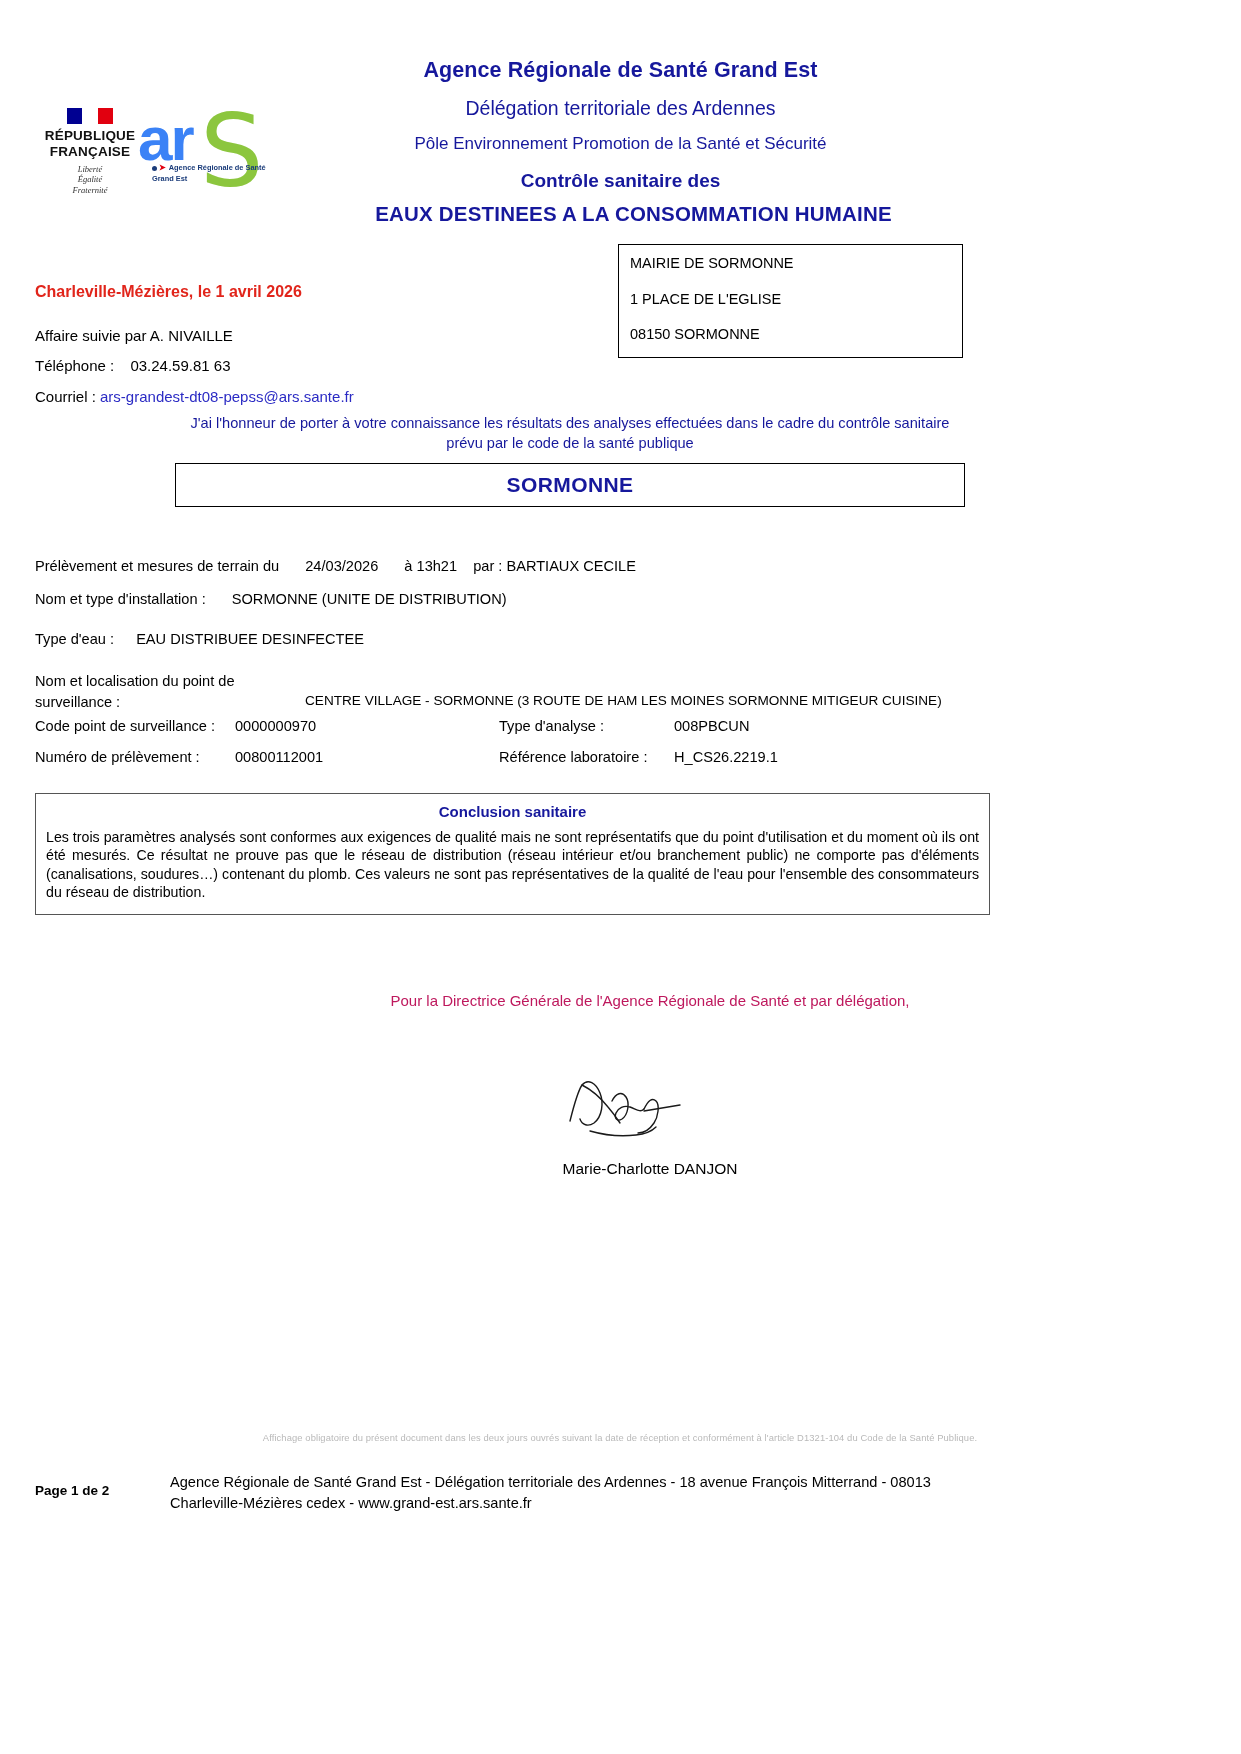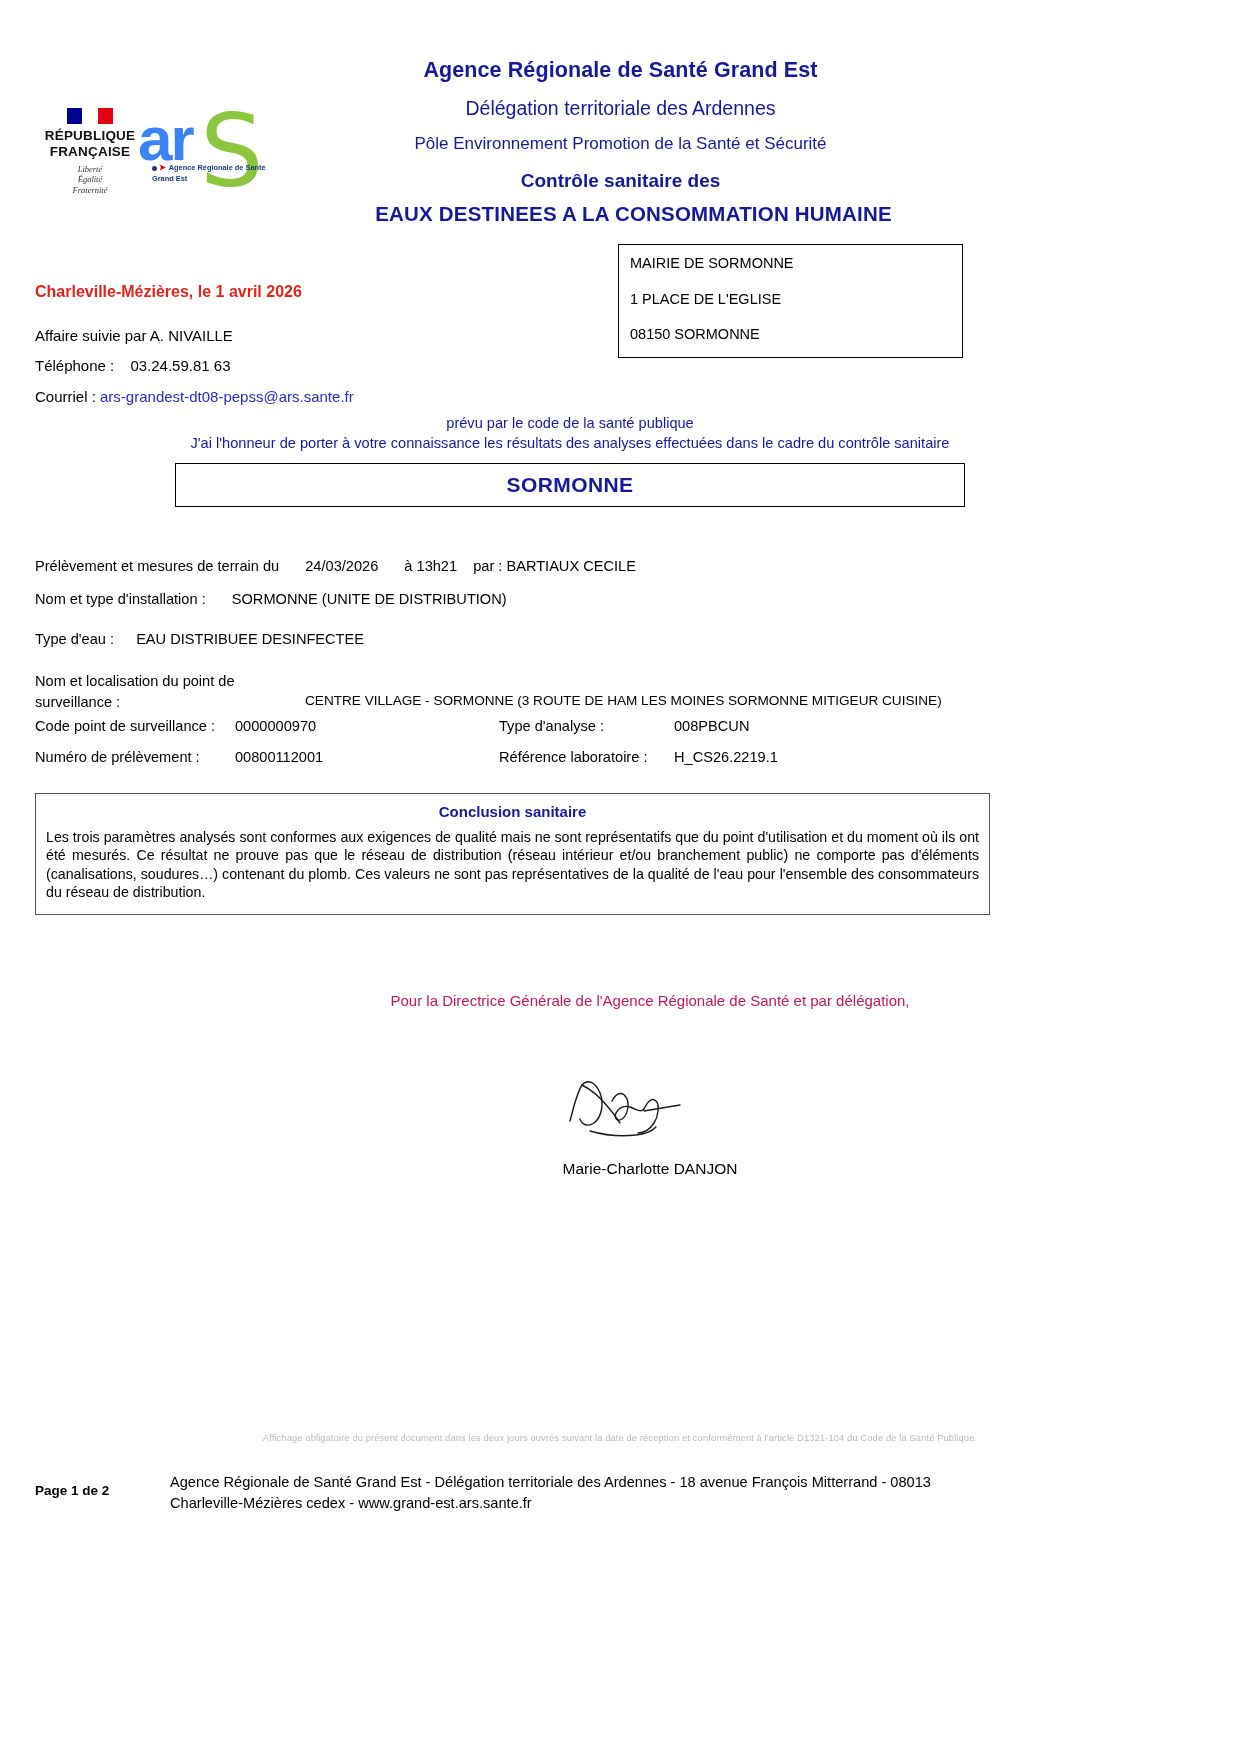--- a/index.html
+++ b/index.html
@@ -404,22 +404,22 @@
     </div>
   </div>
 
   <div class="recipient">
     <div>MAIRIE DE SORMONNE</div>
     <div>1 PLACE DE L'EGLISE</div>
     <div class="last">08150 SORMONNE</div>
   </div>
 
   <div class="intro">
+    <div>J'ai l'honneur de porter à votre connaissance les résultats des analyses effectuées dans le cadre du contrôle sanitaire</div>
     <div>prévu par le code de la santé publique</div>
-    <div>J'ai l'honneur de porter à votre connaissance les résultats des analyses effectuées dans le cadre du contrôle sanitaire</div>
   </div>
 
   <div class="commune-box">
     <span>SORMONNE</span>
   </div>
 
   <div class="details">
     <div class="drow">
       <span class="dlabel">Prélèvement et mesures de terrain du</span>
       <span class="d-gap1"></span><span class="dval">24/03/2026</span>

